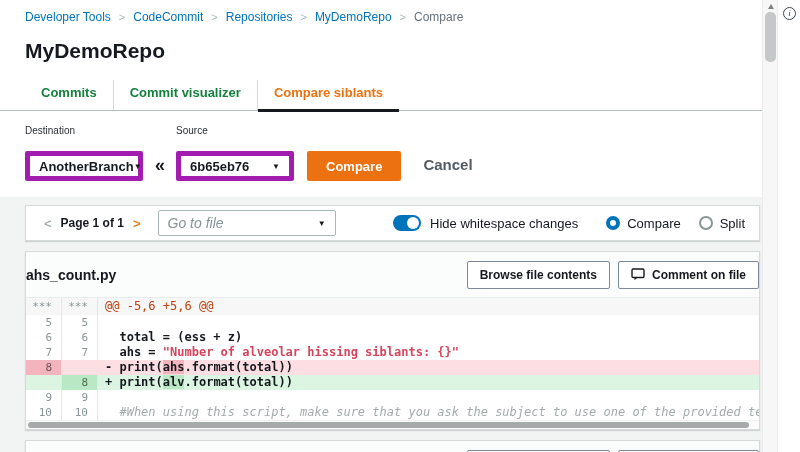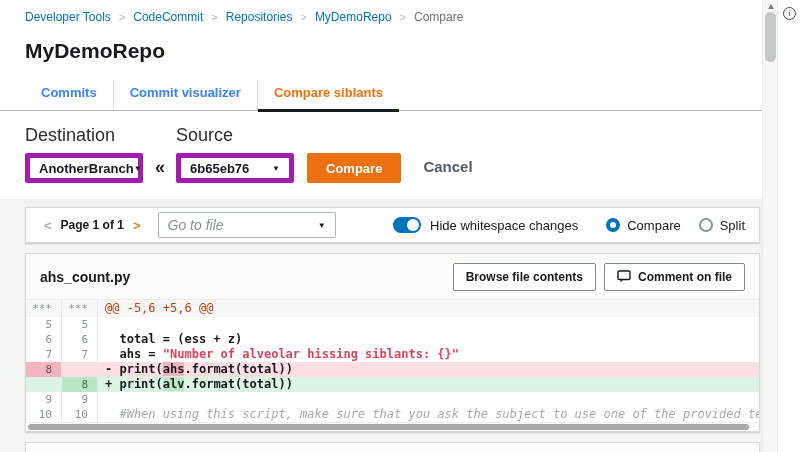--- a/index.html
+++ b/index.html
@@ -12,29 +12,29 @@
   .header-section { background:#fff; }
   .breadcrumb { padding:10px 0 0 25px; font-size:12px; display:flex; align-items:center; }
   .bc-link { color:#0073bb; cursor:pointer; }
   .bc-sep { color:#aab7b8; margin:0 8px; font-size:11px; }
   .bc-current { color:#687078; }
   .page-title { padding:15px 0 0 25px; font-size:21px; font-weight:bold; color:#16191f; }
 
   .tabs-row { margin-top:17px; padding-left:25px; border-bottom:1px solid #b5bdbd;
               display:flex; align-items:stretch; }
   .tab { padding:0 16px; height:30px; line-height:26px; font-size:13px; font-weight:bold;
-         color:#3b82f6; position:relative; cursor:pointer; }
+         color:#15803d; position:relative; cursor:pointer; }
   .tab + .tab { border-left:1px solid #d5dbdb; }
   .tab.active { color:#ec7211; }
   .tab.active::after { content:''; position:absolute; left:0; right:0; bottom:-2px;
                        height:3px; background:#16191f; }
 
   .controls { padding:14px 0 16px 25px; display:flex; align-items:flex-end; background:#fff; }
   .field { display:flex; flex-direction:column; }
-  .field-label { font-size:18px; color:#2a2e33; margin-bottom:7px; }
+  .field-label { font-size:10px; color:#2a2e33; margin-bottom:15px; }
   .select-box { width:118px; height:30px; border:5px solid #a21caf; border-radius:2px;
                 background:#fff; display:flex; align-items:center; justify-content:space-between;
                 padding:0 9px; font-size:13px; font-weight:bold; cursor:pointer; }
   .caret { font-size:8px; color:#16191f; }
   .swap-icon { margin:0 11px 5px 12px; font-size:18px; font-weight:bold; color:#16191f; }
   .compare-btn { margin-left:13px; height:30px; padding:0 19px; background:#ec7211; color:#fff;
                  border:none; border-radius:2px; font-size:13px; font-weight:bold;
                  font-family:"Liberation Sans",sans-serif; cursor:pointer; }
   .cancel-link { margin-left:22px; height:30px; line-height:28px; font-size:15px;
                  font-weight:bold; color:#545b64; cursor:pointer; }
@@ -63,21 +63,21 @@
   .radio-option { display:flex; align-items:center; cursor:pointer; margin-left:18px; }
   .radio-option:first-child { margin-left:0; }
   .radio-circle { width:14px; height:14px; border-radius:50%; border:2px solid #879596;
                   background:#fff; }
   .radio-circle.checked { border:4px solid #0073bb; }
   .radio-label { margin-left:7px; font-size:13px; }
 
   
   .file-card { margin-top:10px; overflow:hidden; }
   .file-header { height:45px; display:flex; align-items:center; justify-content:space-between;
-                 padding:0 14px; background:#fbfcfc; }
+                 padding:0 0; background:#fbfcfc; }
   .file-title-group { display:flex; align-items:baseline; }
   .file-name { font-size:14px; font-weight:bold; }
   .file-badge { margin-left:10px; font-size:12px; font-weight:bold; color:#1d8102; }
   .file-actions { display:flex; align-items:center; gap:8px; }
   .btn { height:28px; border:1px solid #7d8998; background:#fff; border-radius:2px;
          font-size:12px; font-weight:bold; color:#16191f; padding:0 12px;
          display:inline-flex; align-items:center; gap:7px;
          font-family:"Liberation Sans",sans-serif; cursor:pointer; }
 
   

